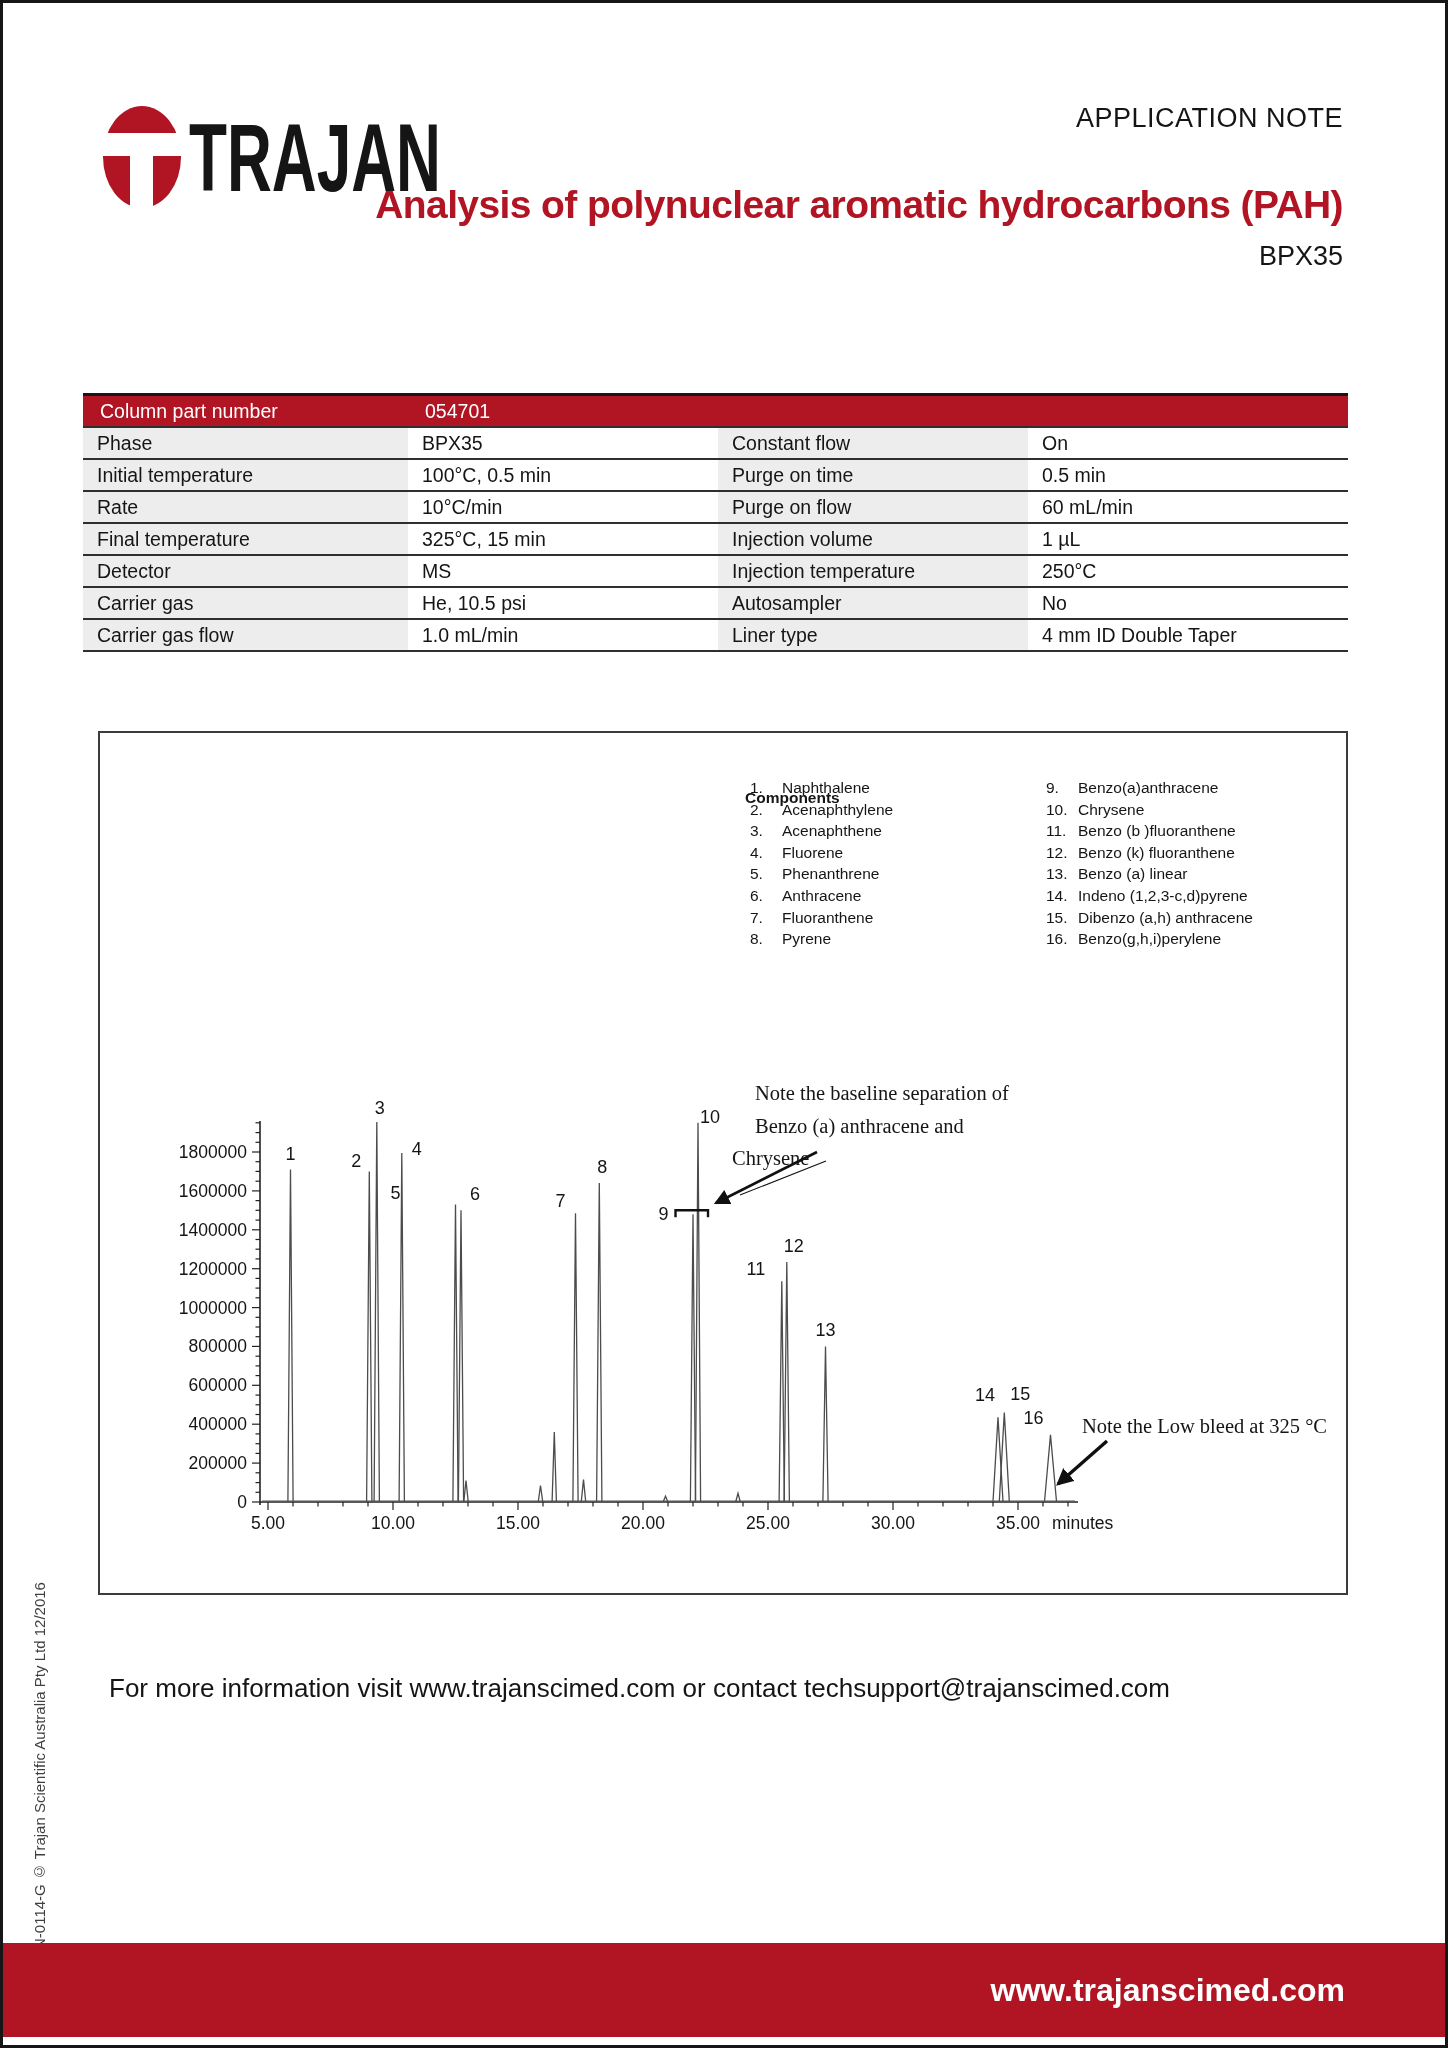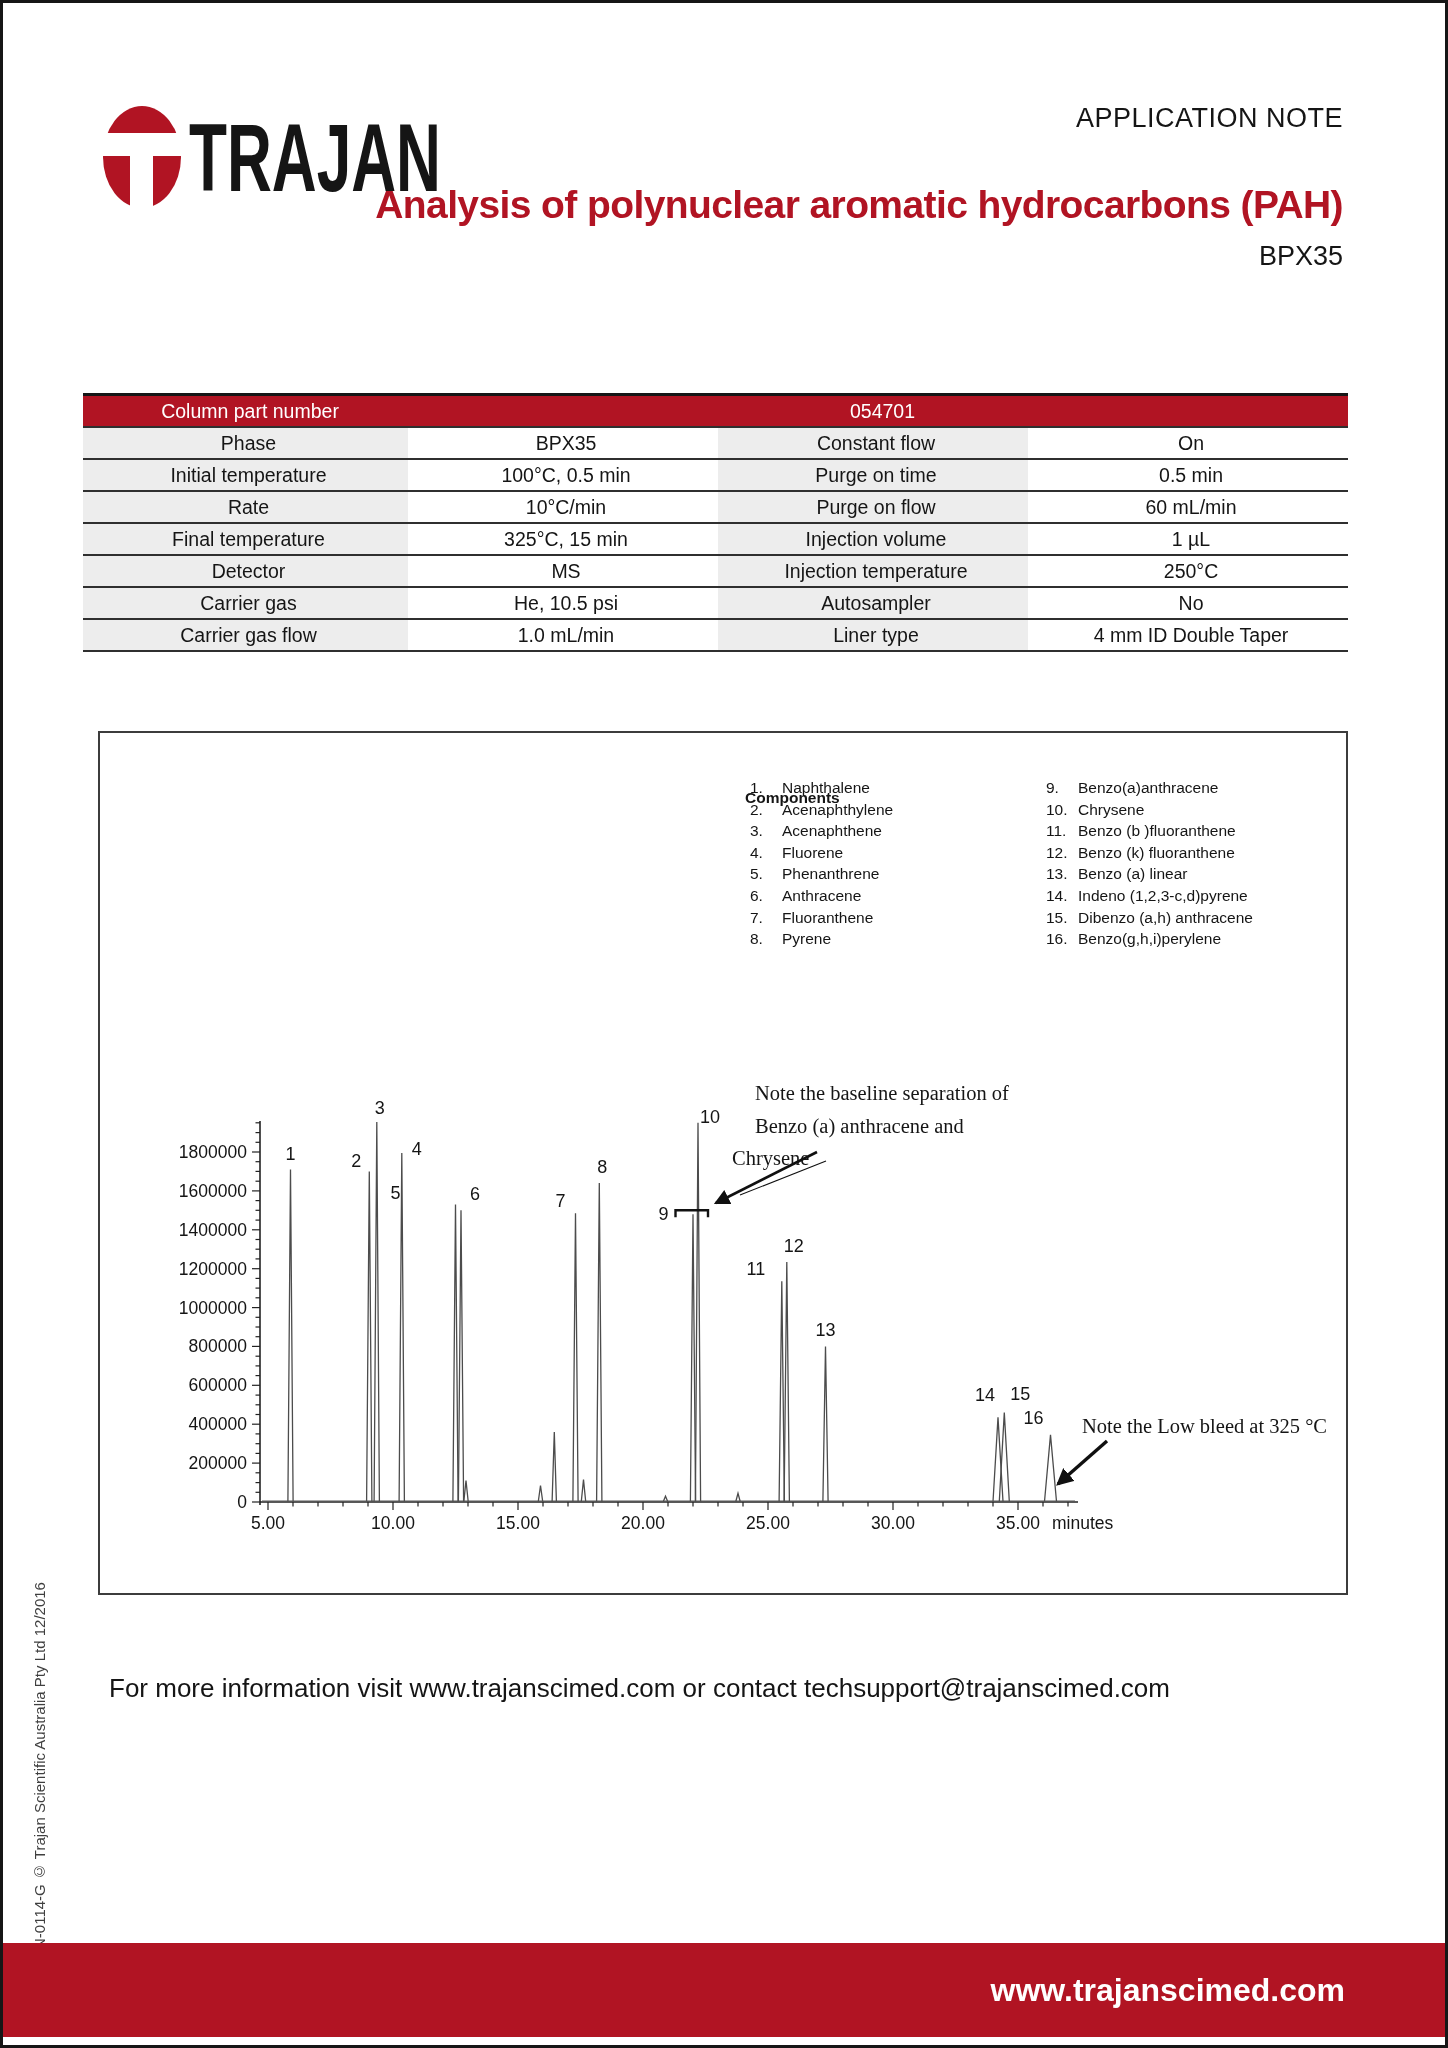--- a/index.html
+++ b/index.html
@@ -8,21 +8,21 @@
         font-family:"Liberation Sans",sans-serif;color:#151515;}
   .appnote{position:absolute;top:100px;right:102px;font-size:27px;letter-spacing:.5px;}
   .doc-title{position:absolute;top:156px;right:102px;font-size:39px;font-weight:700;
              letter-spacing:-.6px;color:#b11423;margin-top:24px;}
   .bpx{position:absolute;top:238px;right:102px;font-size:27px;}
   .logo{position:absolute;left:100px;top:102px;}
   
   table.params{position:absolute;left:80px;top:390px;width:1265px;border-collapse:collapse;
                table-layout:fixed;font-size:19.5px;border-top:3px solid #161616;}
   table.params td{height:30px;padding:0 8px 0 14px;vertical-align:middle;overflow:hidden;white-space:nowrap;}
-  table.params tr{border-bottom:2px solid #2f2f2f;text-align:center;}
+  table.params tr{border-bottom:2px solid #2f2f2f;}
   tr.redrow{background:#b11423;color:#fff;}
   tr.redrow td{padding-left:17px;}
   td.lbl{background:#ededed;padding-left:17px;}
   td.val{background:#fff;}
   
   .chartbox{position:absolute;left:95px;top:728px;width:1250px;height:864px;
             border:2px solid #3c3c3c;box-sizing:border-box;background:#fff;}
   .comp-title{position:absolute;left:645px;top:20px;font-size:15.5px;font-weight:700;margin-top:36px;}
   .comp-col{position:absolute;top:44px;font-size:15.5px;line-height:21.6px;}
   #comp-col-1{left:650px;}

